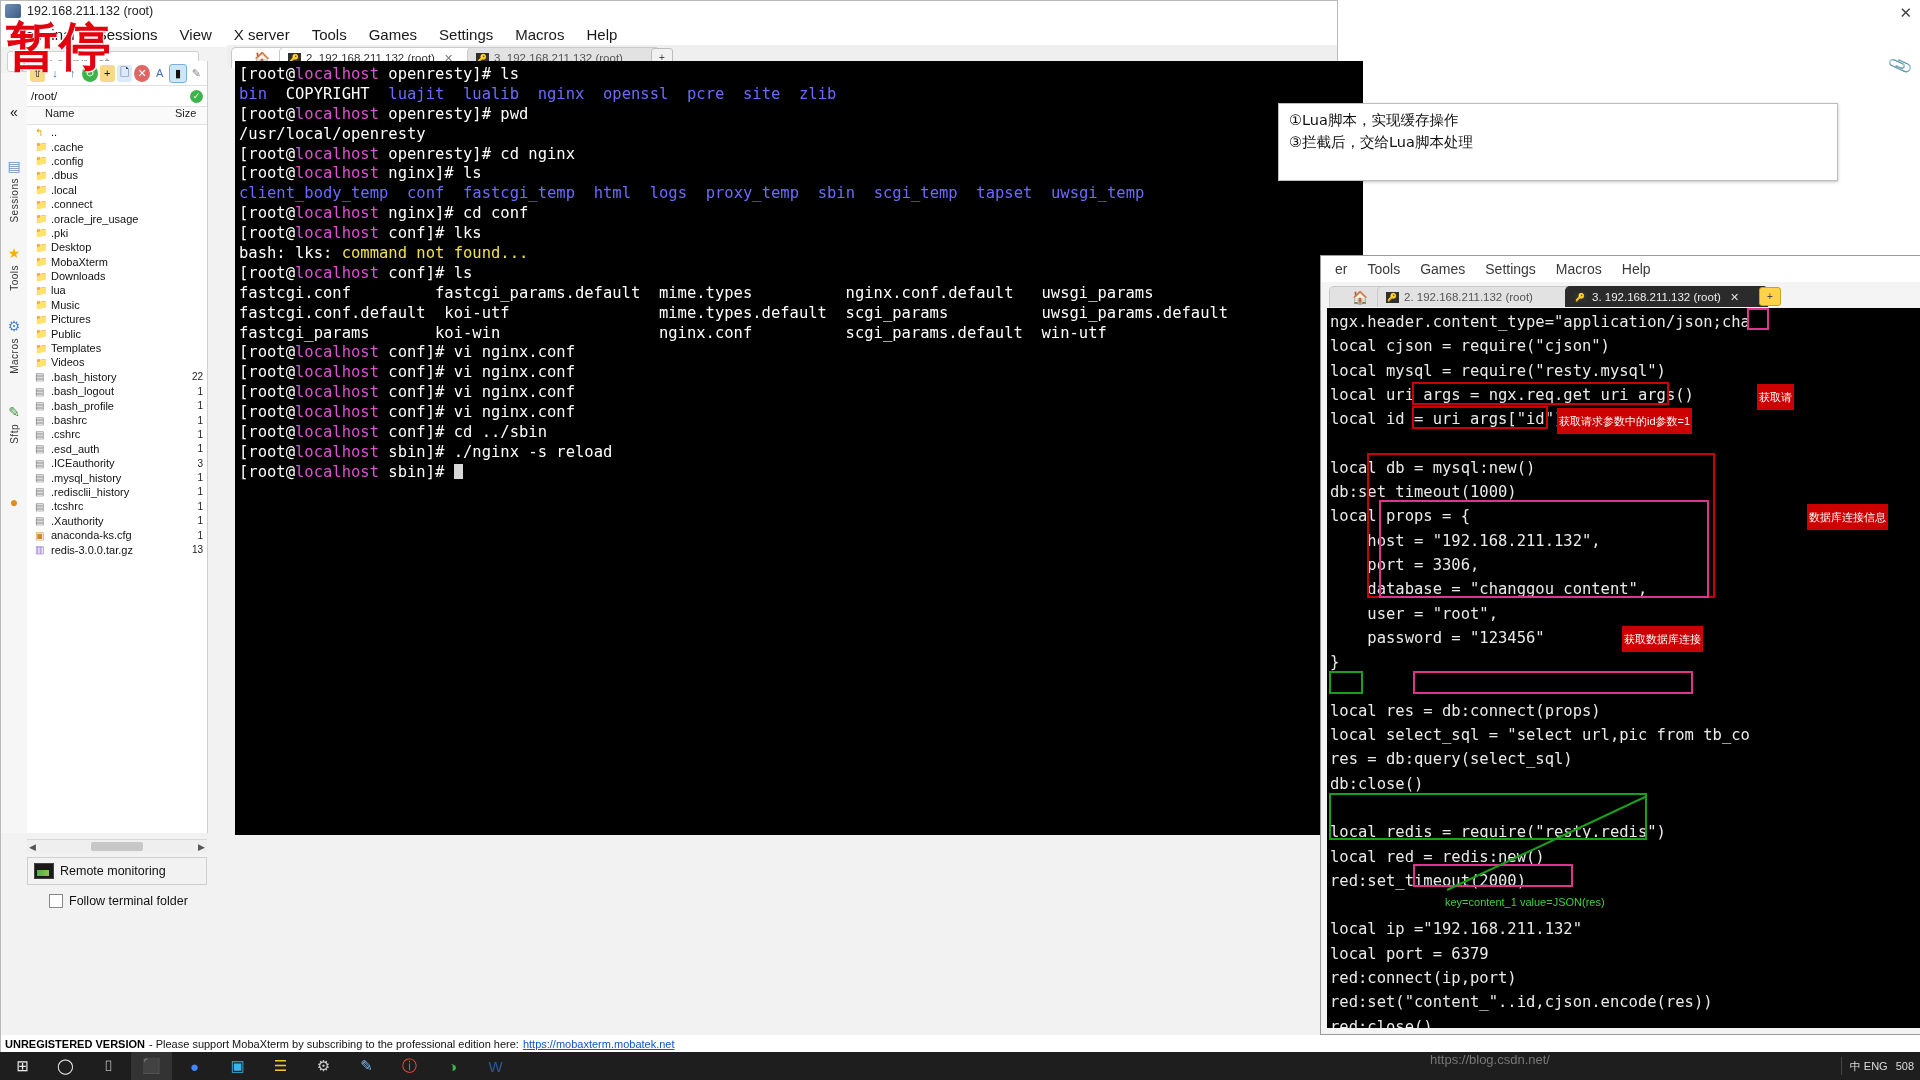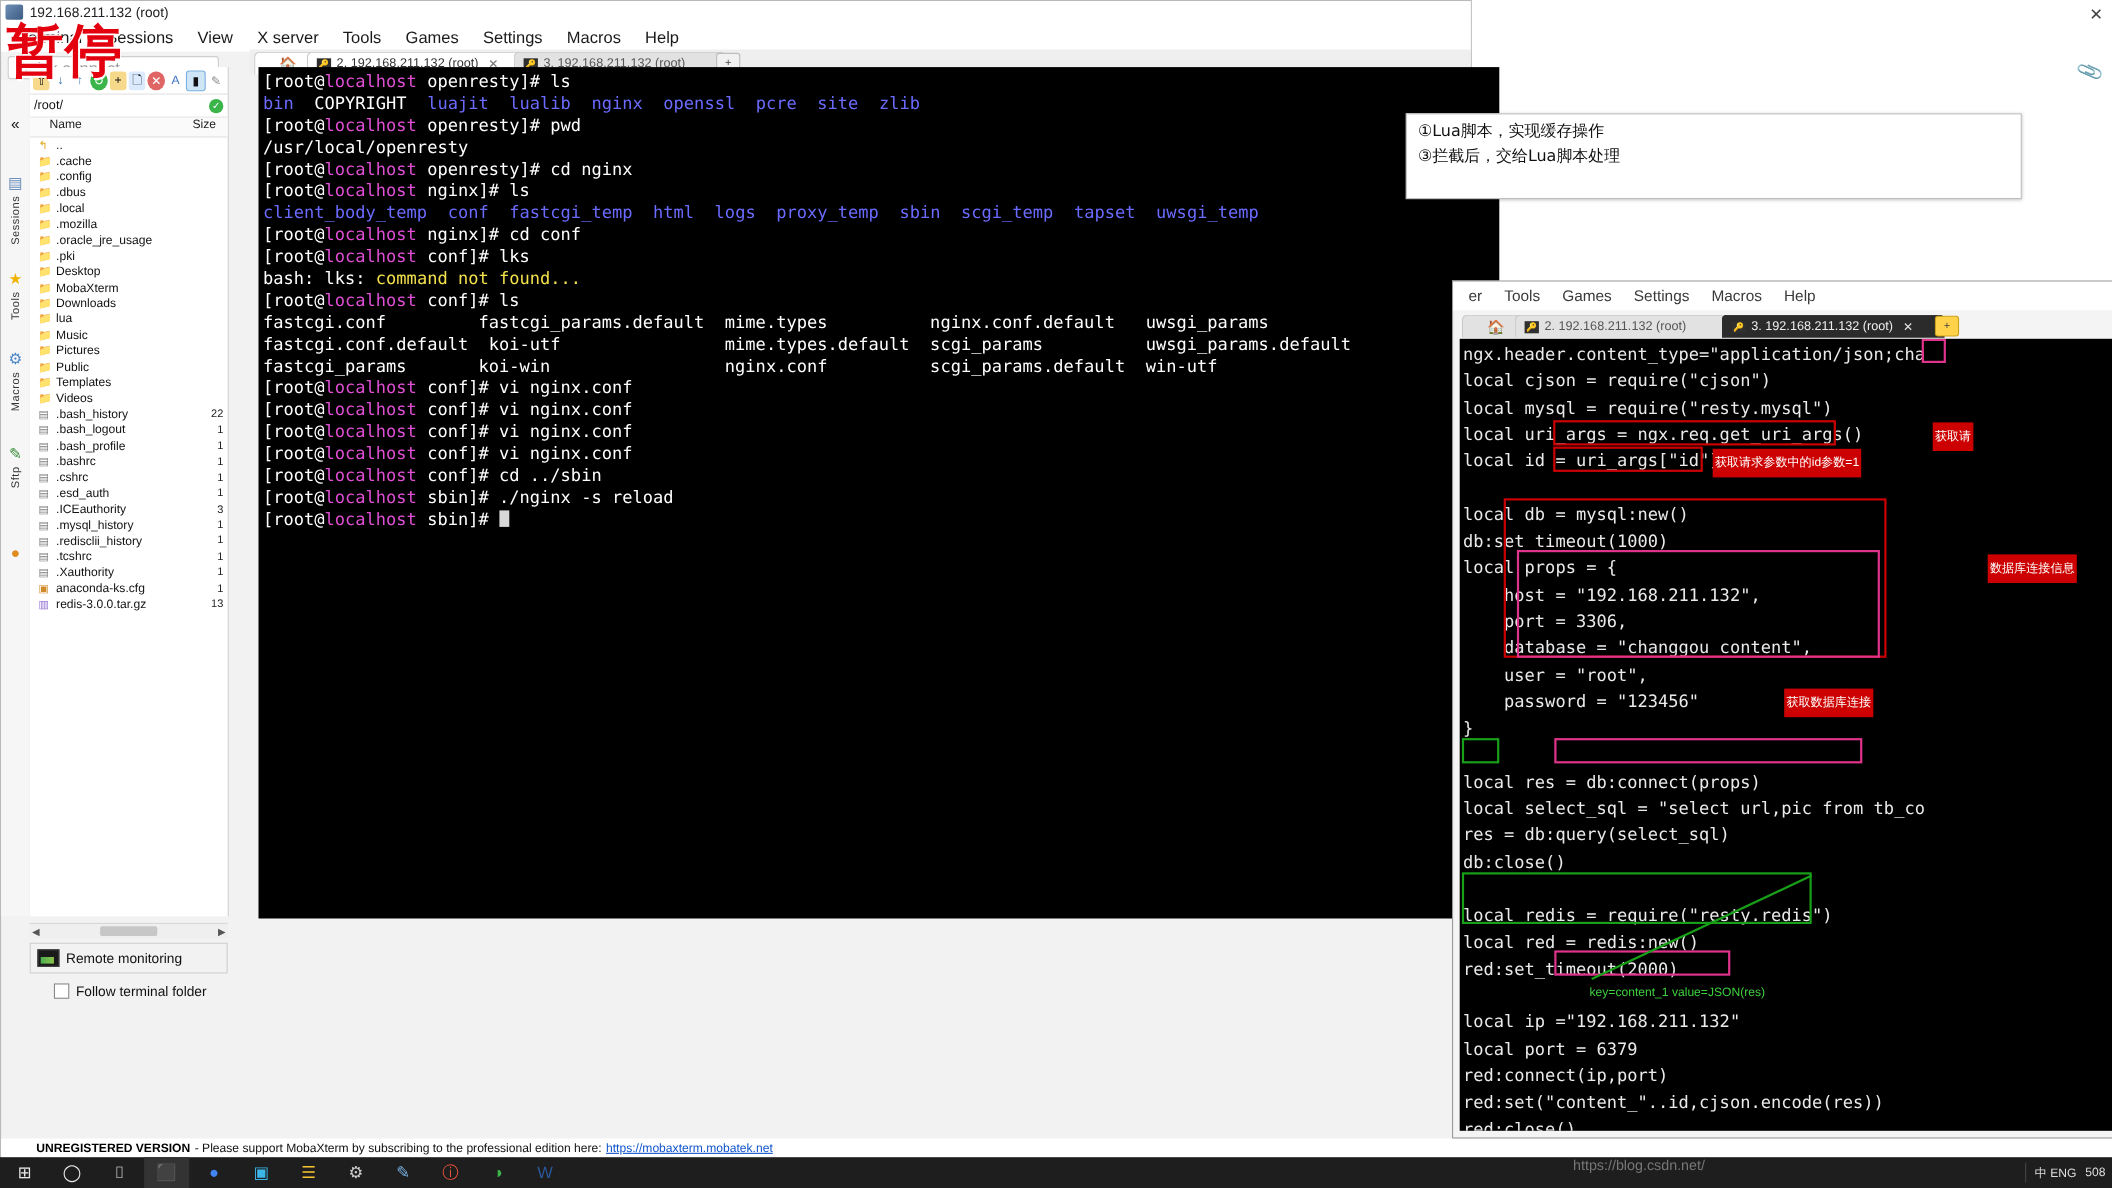--- a/index.html
+++ b/index.html
@@ -67,21 +67,21 @@
   .term{position:absolute;left:208px;top:60px;width:1128px;height:774px;background:#000;overflow:hidden;
         font-family:"DejaVu Sans Mono","Liberation Mono",monospace;font-size:15.5px;line-height:19.9px;color:#e8e8e8;
         padding:4px 0 0 4px;box-sizing:border-box;white-space:pre;margin-left:26px;}
   .tl{height:19.9px;}
   .c-br{color:#ffffff;}.c-host{color:#e14fd6;}.c-dir{color:#6b6bff;}
   .c-yel{color:#f2e14c;}.c-wht{color:#ffffff;}
   .cursor{display:inline-block;width:9px;height:15px;background:#d8d8d8;vertical-align:-2px;}
 
   .unreg{position:absolute;left:0;top:1034px;width:1338px;height:18px;background:#ffffff;display:flex;align-items:center;
          font-size:11px;color:#111;padding-left:4px;gap:4px;}
-  .unreg b{color:#000;margin-left:28px;}
+  .unreg b{color:#000;}
   .unreg a{color:#1155cc;}
 
   
   .moba2{position:absolute;left:1320px;top:255px;width:640px;height:780px;background:#f4f4f4;
          border:1px solid #9a9a9a;box-sizing:border-box;overflow:hidden;}
   .m2menu{height:26px;display:flex;align-items:center;background:#fff;padding-left:4px;}
   .m2menu .mi{padding:3px 10px;font-size:14px;color:#3a3a3a;}
   .m2tabs{position:absolute;left:4px;top:28px;width:620px;height:22px;}
   .m2term{position:absolute;left:6px;top:52px;width:610px;height:720px;background:#000;overflow:hidden;
           font-family:"DejaVu Sans Mono","Liberation Mono",monospace;font-size:15.5px;line-height:24.3px;color:#eaeaea;
@@ -219,21 +219,21 @@
             <span class="nm">.dbus</span>
             <span class="sz"></span>
           </div>
           <div class="trow">
             <span class="ic" style="color: rgb(227, 168, 26);">📁</span>
             <span class="nm">.local</span>
             <span class="sz"></span>
           </div>
           <div class="trow">
             <span class="ic" style="color: rgb(227, 168, 26);">📁</span>
-            <span class="nm">.mozilla</span>
+            <span class="nm">.connect</span>
             <span class="sz"></span>
           </div>
           <div class="trow">
             <span class="ic" style="color: rgb(227, 168, 26);">📁</span>
             <span class="nm">.oracle_jre_usage</span>
             <span class="sz"></span>
           </div>
           <div class="trow">
             <span class="ic" style="color: rgb(227, 168, 26);">📁</span>
             <span class="nm">.pki</span>

